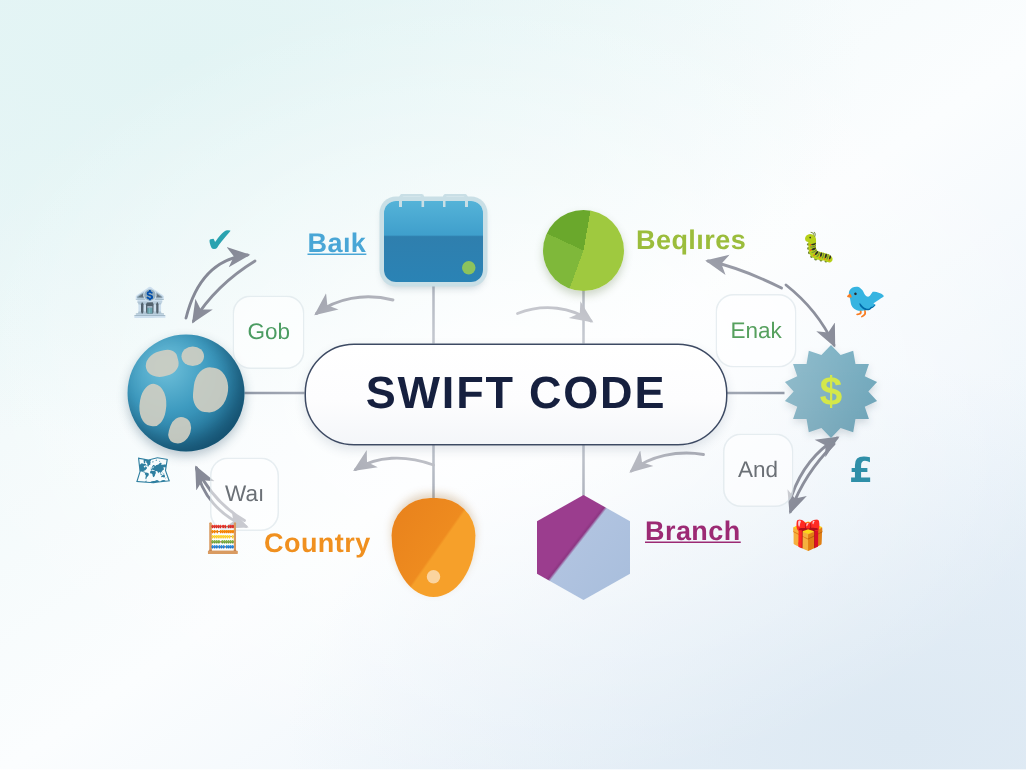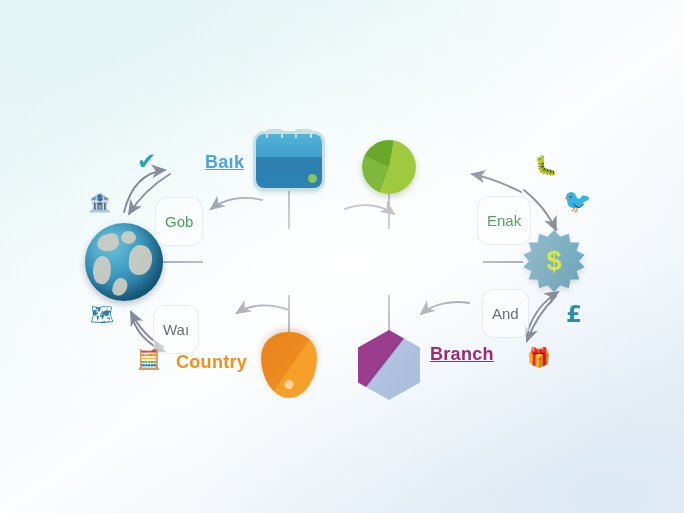--- a/index.html
+++ b/index.html
@@ -212,20 +212,23 @@
         M0,-31 L6.4,-24.3 L14.8,-27.2 L16.3,-18.4 L25.3,-18.4 L22.5,-10.1
         L30.7,-6.3 L24.9,0 L30.7,6.3 L22.5,10.1 L25.3,18.4 L16.3,18.4
         L14.8,27.2 L6.4,24.3 L0,31 L-6.4,24.3 L-14.8,27.2 L-16.3,18.4
         L-25.3,18.4 L-22.5,10.1 L-30.7,6.3 L-24.9,0 L-30.7,-6.3
         L-22.5,-10.1 L-25.3,-18.4 L-16.3,-18.4 L-14.8,-27.2 L-6.4,-24.3 Z"></path>
     </g>
   </svg>
 
   <div id="wash"></div>
 
+  <div class="center-node">
+    <span class="center-label">SWIFT CODE</span>
+  </div>
 
   <div class="icon-shape globe" style="left:85px; top:223px;">
     <div class="land l1"></div>
       <div class="land l2"></div>
     <div class="land l3"></div>
       <div class="land l4"></div>
     <div class="land l5"></div>
   </div>
 
   <div class="dollar-burst" style="left:523px; top:230px;">
@@ -241,30 +244,31 @@
   <div class="icon-shape green-pie" style="left:362px; top:140px;"></div>
 
   <div class="icon-shape orange-pin" style="left:261px; top:332px;">
     <div class="pin-hole"></div>
   </div>
 
   <div class="icon-shape purple-hex" style="left:358px; top:330px;"></div>
 
   <span class="node-label" style="left:205px; top:152px; color:#49a6d6;text-decoration:underline;">Baık</span>
 
+  <span class="node-label" style="left:424px; top:150px; color:#9bbd3c;">Beqlıres</span>
 
   <span class="node-label" style="left:176px; top:352px; color:#f0901f;">Country</span>
 
   <span class="node-label" style="left:430px; top:344px; color:#9c2a74;text-decoration:underline;">Branch</span>
 
   <span class="pill-label" style="left:155px; top:197px; color:#4b9c62;">Gob</span>
 
   <span class="pill-label" style="left:477px; top:196px; color:#56a05e;">Enak</span>
 
-  <span class="pill-label" style="left:153px; top:305px; color:#6b7076;">Waı</span>
+  <span class="pill-label" style="left:140px; top:305px; color:#6b7076;">Waı</span>
 
   <span class="pill-label" style="left:482px; top:289px; color:#6b7076;">And</span>
 
   <span class="mini-icon big" style="left:137px; top:150px; color:#2aa3b0;">✔</span>
 
   <span class="mini-icon" style="left:88px; top:193px; color:#2f93a8;">🏦</span>
 
   <span class="mini-icon" style="left:90px; top:305px; color:#2f7fa0;">🗺</span>
 
   <span class="mini-icon" style="left:137px; top:350px; color:#7b3f98;">🧮</span>

